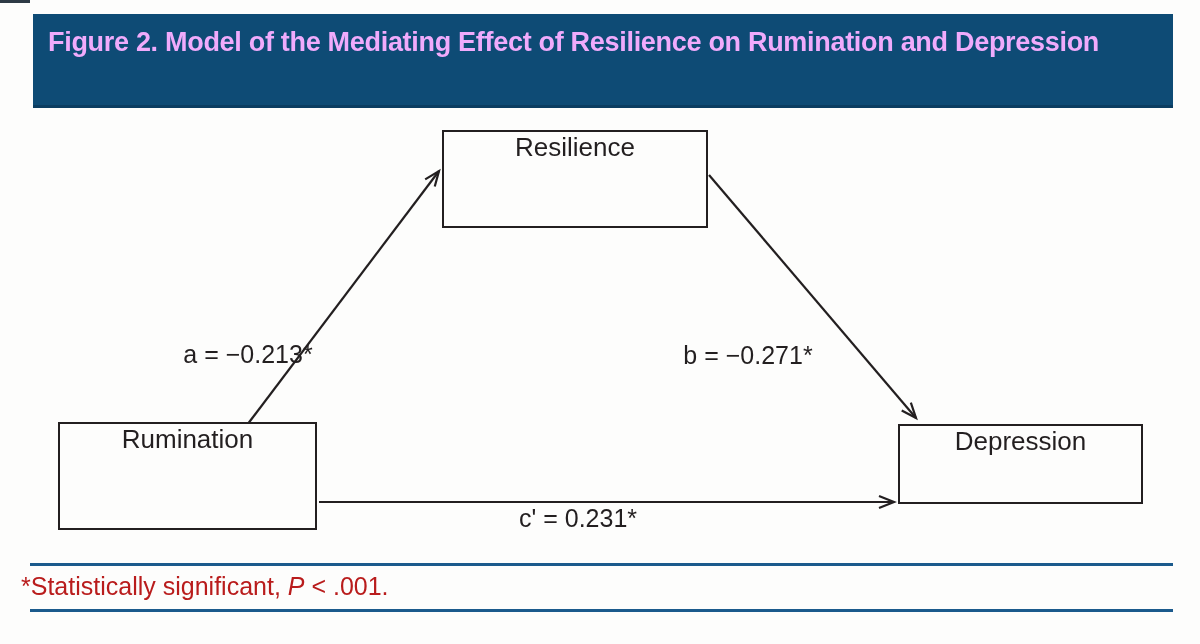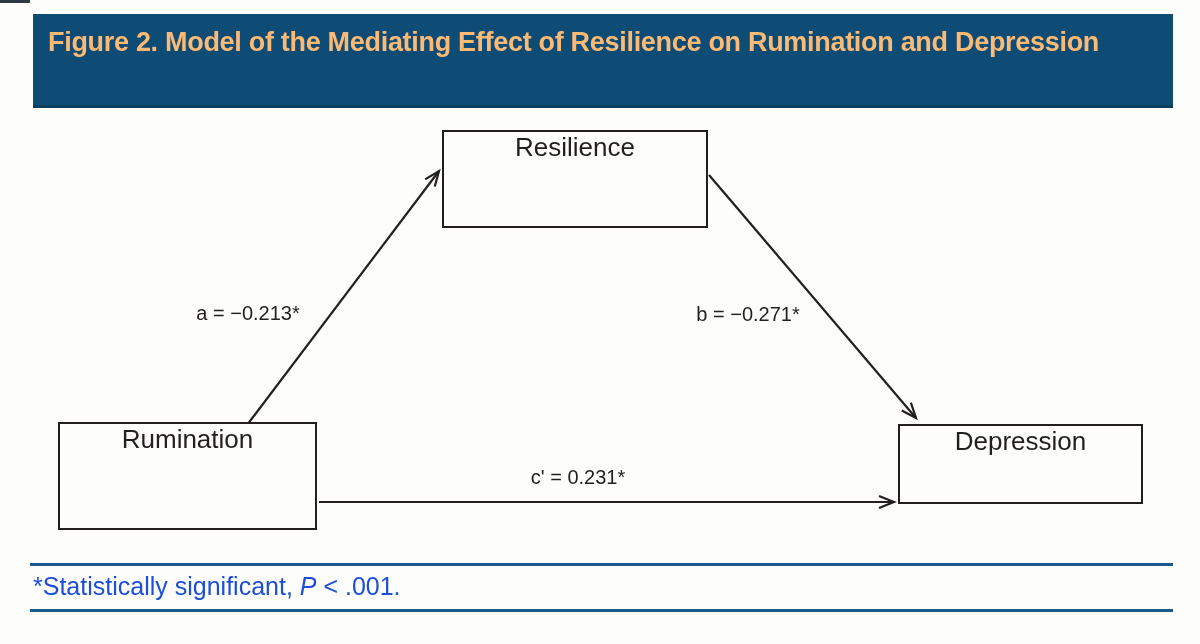--- a/index.html
+++ b/index.html
@@ -31,21 +31,21 @@
     box-sizing: content-box;
   }
   .figure-header h1 {
     margin: 0;
     padding: 11px 40px 0 15px;
     width: 1075px;
     font-size: 27px;
     line-height: 34px;
     font-weight: 700;
     letter-spacing: -0.3px;
-    color: #fdba74;
+    color: #f0abfc;
   }
   .diagram {
     position: absolute;
     left: 0; top: 0;
     width: 1200px; height: 644px;
   }
   .diagram svg {
     position: absolute;
     left: 0; top: 0;
     z-index: 1;
@@ -59,45 +59,46 @@
     justify-content: center;
     font-size: 26px;
     z-index: 2;
   }
   .node-resilience { left: 442px; top: 130px; width: 266px; height: 98px; }
   .node-rumination { left: 58px;  top: 422px; width: 259px; height: 108px; }
   .node-depression { left: 898px; top: 424px; width: 245px; height: 80px; }
   .edge-label {
     position: absolute;
     transform: translate(-50%, -50%);
-    font-size: 20px;
+    font-size: 25px;
     white-space: nowrap;
     z-index: 3;
     background: transparent;
+    margin-top: 41px;
   }
   .edge-label-a  { left: 248px; top: 313px; }
   .edge-label-b  { left: 748px; top: 314px; }
   .edge-label-c  { left: 578px; top: 477px; }
   .footnote-rule {
     position: absolute;
     left: 30px;
     width: 1143px;
     height: 3px;
     background: #1b5a8c;
   }
   .footnote-rule-top { top: 563px; }
   .footnote-rule-bottom { top: 609px; }
   .footnote-text {
     position: absolute;
-    left: 33px;
+    left: 21px;
     top: 571px;
     margin: 0;
     font-size: 25px;
     line-height: 30px;
-    color: #1d4ed8;
+    color: #b91c1c;
   }
   .footnote-text i { font-style: italic; }
 </style>
 </head>
 <body>
 
 <div class="canvas">
 
   <div class="crop-sliver"></div>
 

